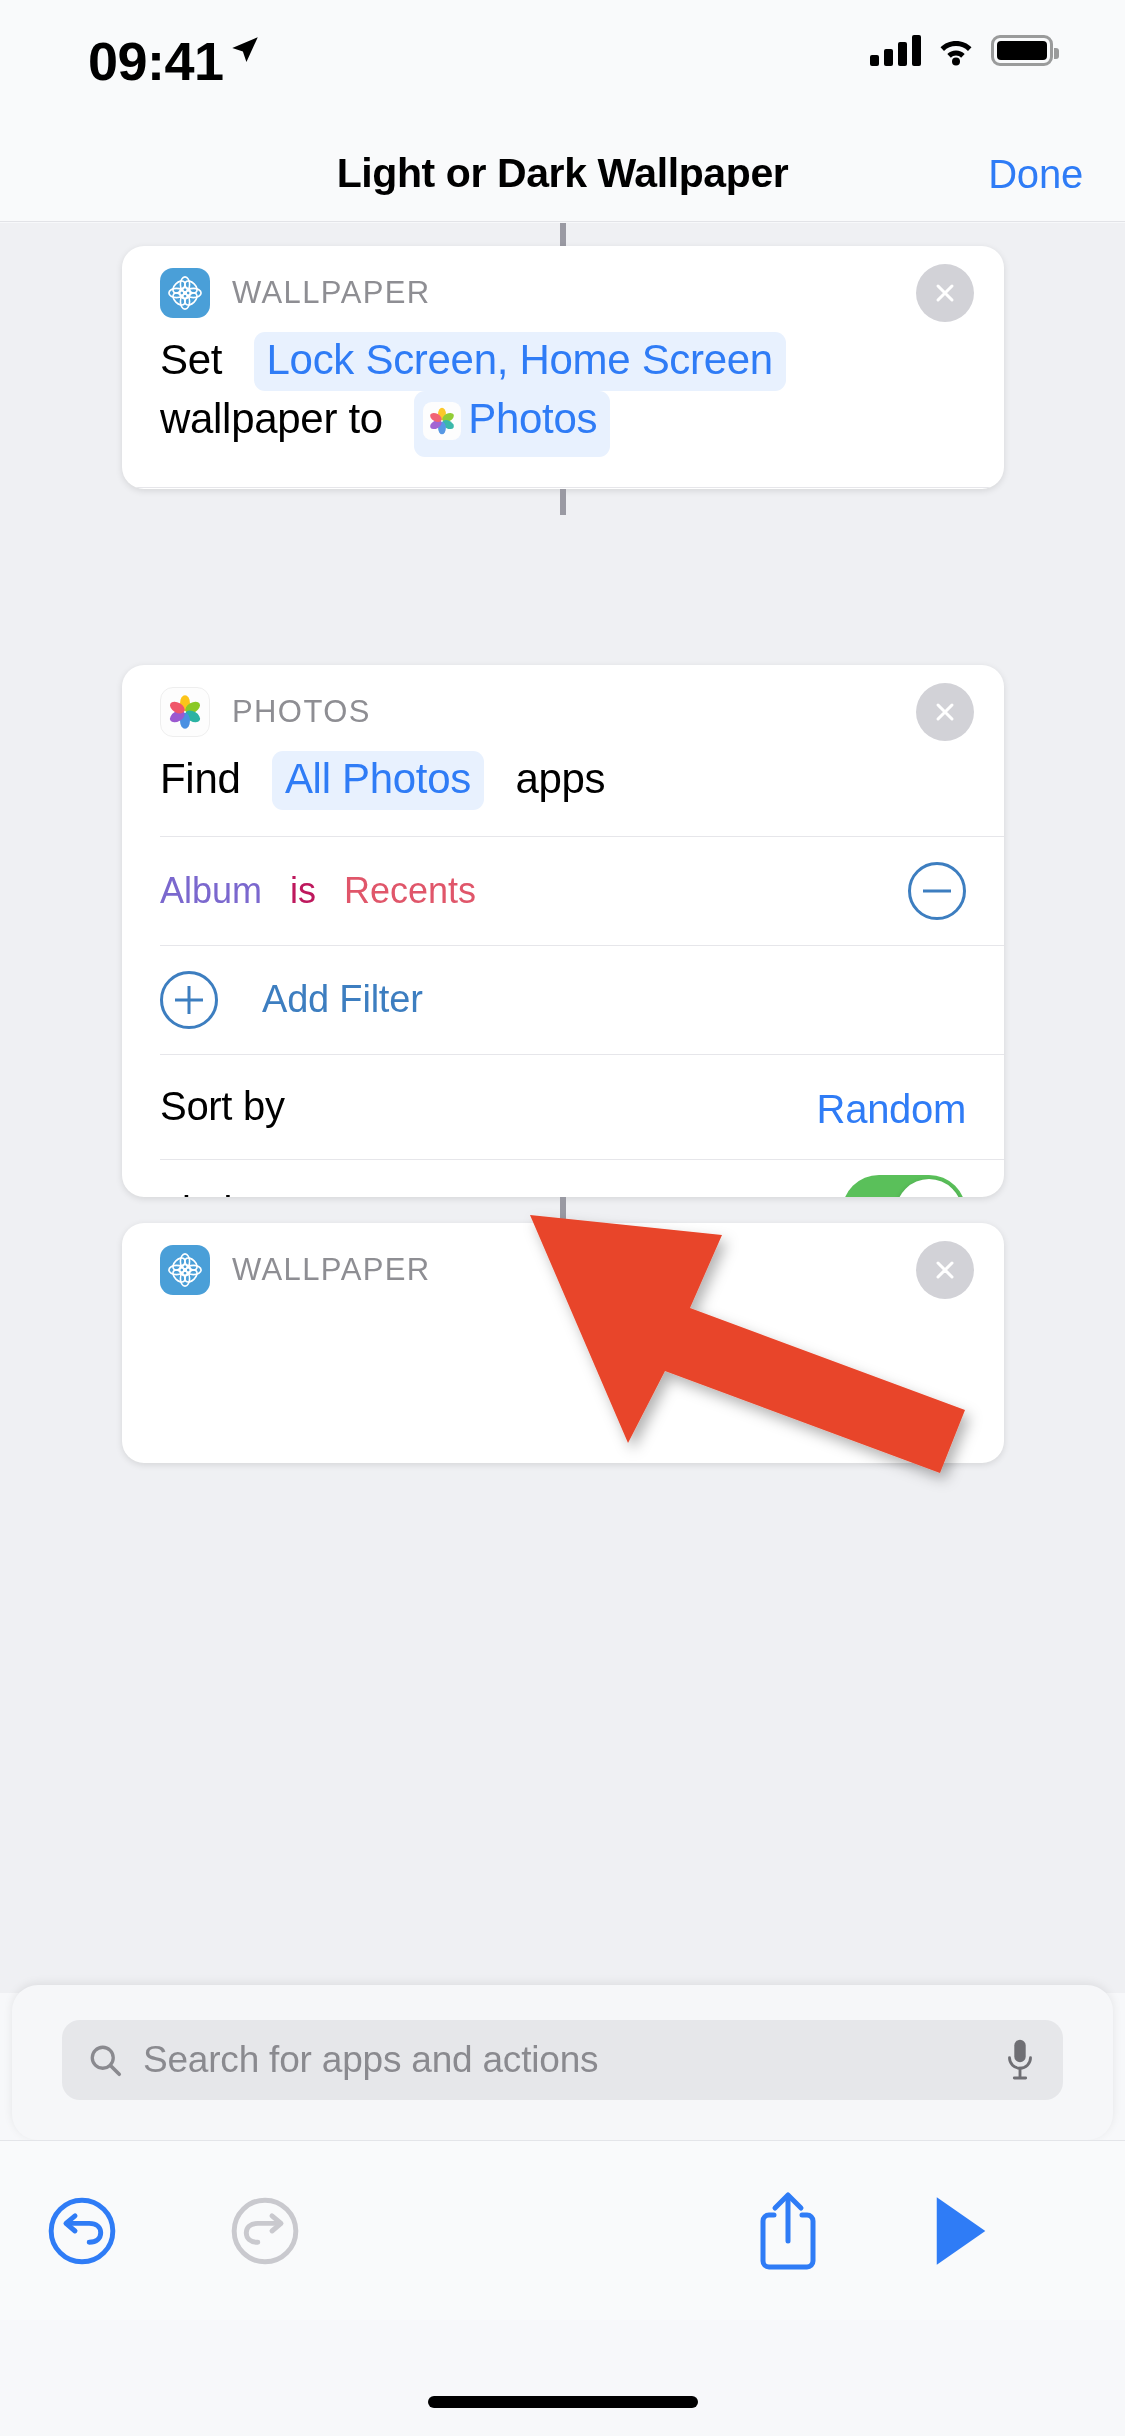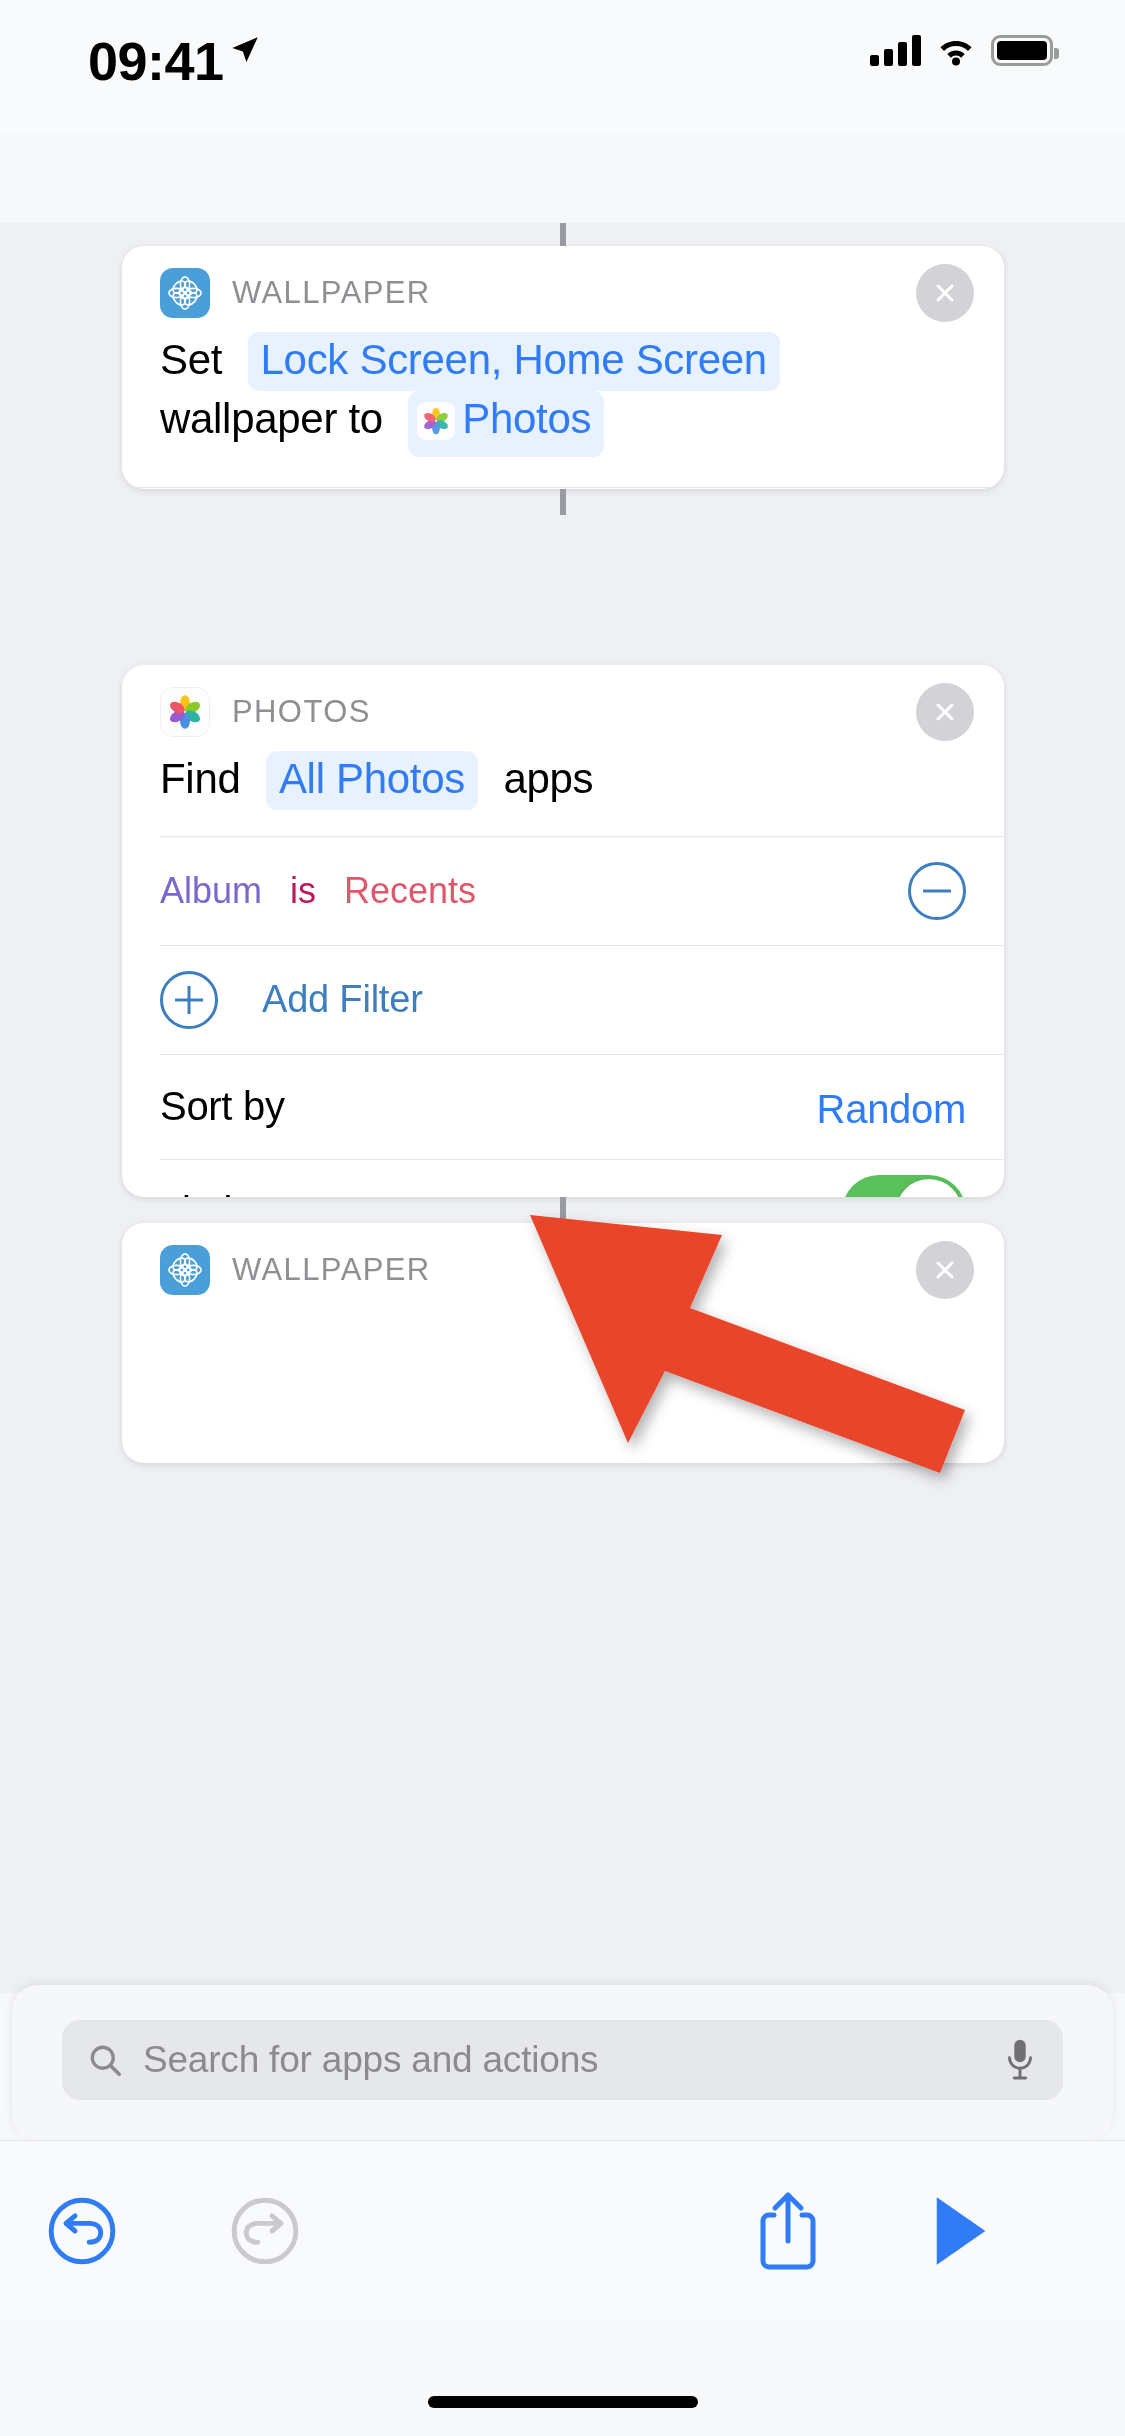--- a/index.html
+++ b/index.html
@@ -118,21 +118,21 @@
     padding: 14px 38px 30px 38px;
     font-size: 42px; line-height: 1.28; color: #000;
     letter-spacing: -0.3px;
   }
   .token {
     display: inline-block;
     background: #e8f1fe;
     color: #2f7cf6;
     border-radius: 11px;
     padding: 1px 13px 4px 13px;
-    margin: 0 14px;
+    margin: 0 20px;
   }
   .token.with-icon { padding-left: 9px; }
   .token .tok-ico { display: inline-block; vertical-align: -7px; margin-right: 7px; }
 
   .divider { height: 1px; background: #e6e6ea; margin: 0 0 0 38px; }
   .divider.full { margin-left: 0; }
 
   .row {
     display: flex; align-items: center; justify-content: space-between;
     padding: 0 38px; height: 104px;
@@ -251,20 +251,24 @@
         <path d="M21 7c6.1 0 11.6 2.4 15.5 6.3l-3.5 3.6C30 13.8 25.7 12 21 12s-9 1.8-12 4.9l-3.5-3.6C9.4 9.4 14.9 7 21 7z" fill="#000"></path>
         <path d="M21 16.5c3.4 0 6.5 1.4 8.7 3.6l-3.6 3.6c-1.3-1.3-3.1-2.1-5.1-2.1s-3.8.8-5.1 2.1l-3.6-3.6c2.2-2.2 5.3-3.6 8.7-3.6z" fill="#000"></path>
         <circle cx="21" cy="27.5" r="4" fill="#000"></circle>
       </svg>
       <span class="battery">
           <i></i>
         </span>
     </div>
   </div>
 
+  <div id="navbar">
+    <div id="nav-title">Light or Dark Wallpaper</div>
+    <div id="nav-done">Done</div>
+  </div>
 
   <div id="canvas">
 
     <div class="connector" style="top:0px; height:26px;"></div>
 
     <div class="card" style="left:122px; top:23px; width:882px; height:243px;">
       <div class="card-head">
         <span class="app-icon" style="background:#4a9fd8;">
           <svg viewBox="0 0 50 50" width="50" height="50">
             <g fill="none" stroke="#ffffff" stroke-width="1.6">

